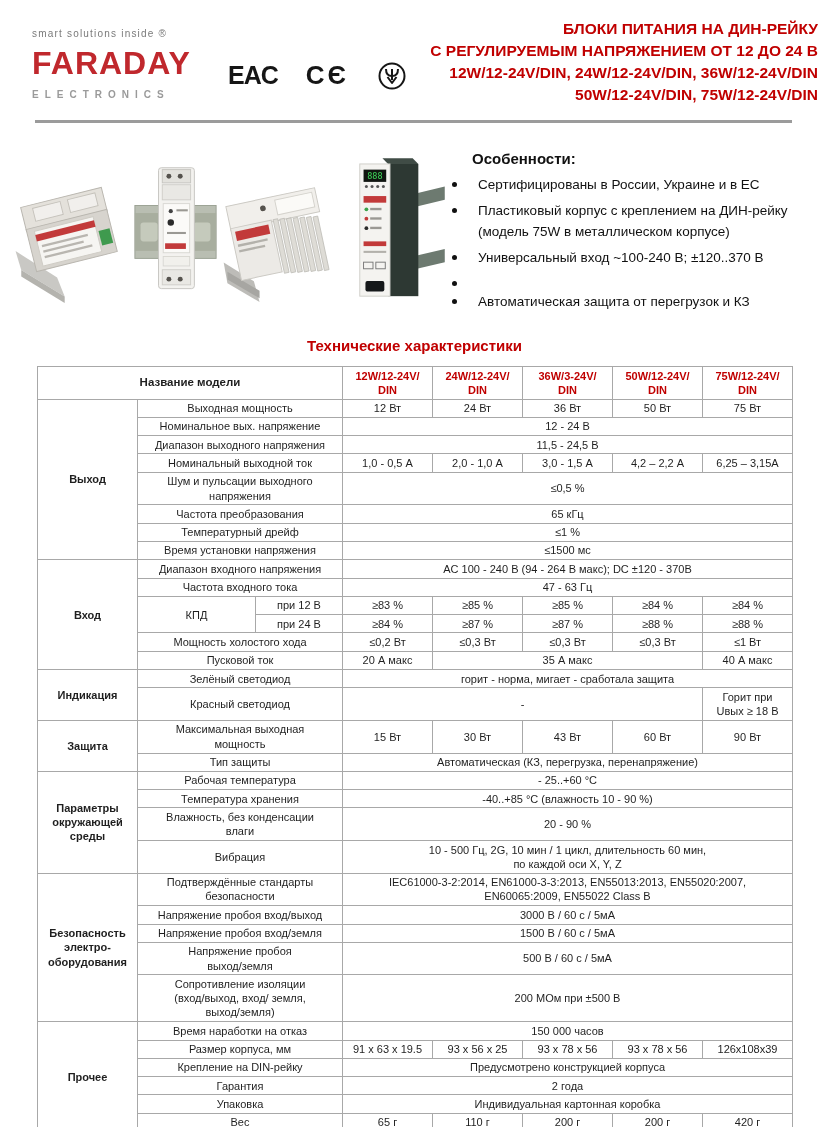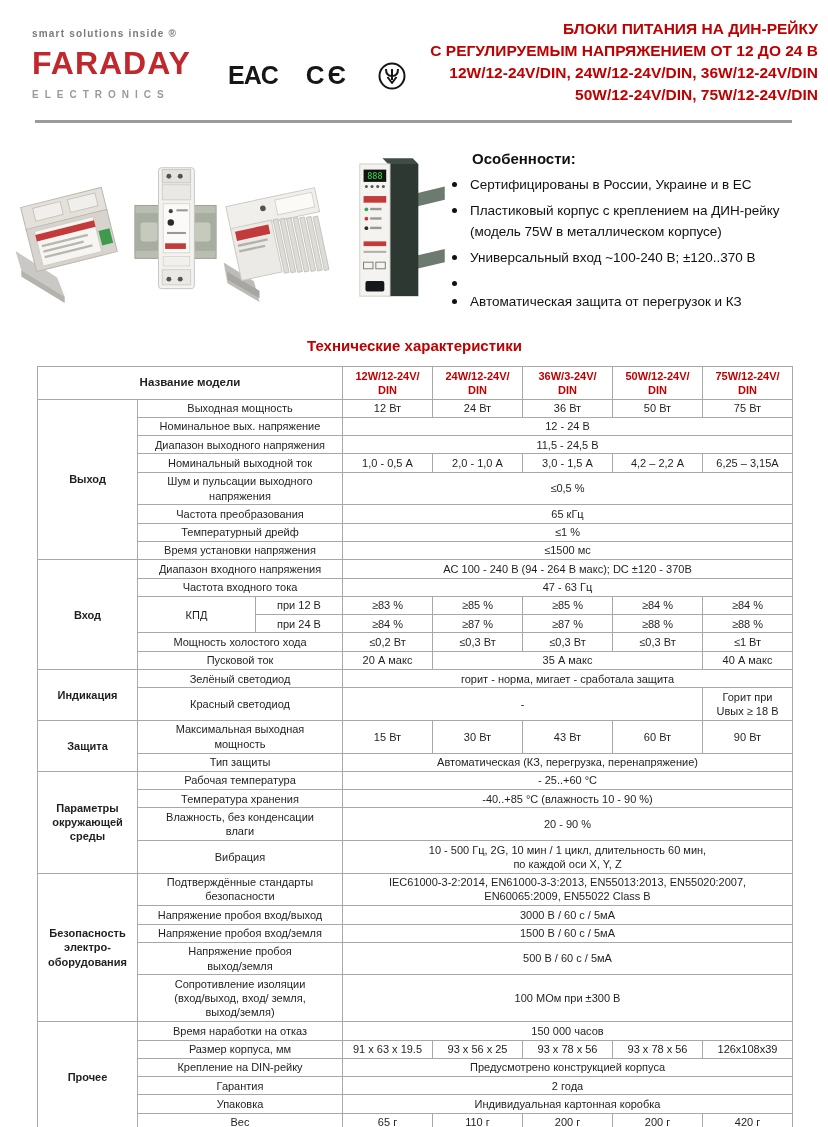--- a/index.html
+++ b/index.html
@@ -10,21 +10,21 @@
     --ink:#1f1f1f;
     --muted:#8c8c8c;
   }
   *{box-sizing:border-box;margin:0;padding:0;}
   html,body{background:#ffffff;}
   body{font-family:"Liberation Sans","DejaVu Sans",sans-serif;color:var(--ink);}
   .page{position:relative;width:828px;height:1127px;background:#fff;overflow:hidden;}
 
   
   .logo{position:absolute;left:32px;top:28px;}
-  .logo .tagline{font-size:10px;color:#7a7a7a;letter-spacing:1.2px;font-weight:bold;}
+  .logo .tagline{font-size:10px;color:#7a7a7a;letter-spacing:1.2px;font-weight:normal;}
   .logo .brand{font-size:32px;font-weight:bold;color:var(--brand-red);letter-spacing:1px;line-height:1.0;margin-top:8px;}
   .logo .sub{font-size:10px;color:#9a9a9a;letter-spacing:6px;font-weight:bold;margin-top:10px;}
 
   .marks{position:absolute;left:228px;top:60px;display:flex;align-items:center;gap:28px;color:#161616;}
   .mark-eac{font-size:25px;font-weight:900;letter-spacing:-1px;transform:scaleY(1.05);}
   .mark-ce{font-size:26px;font-weight:bold;letter-spacing:3px;}
   .mark-ua{width:30px;height:30px;}
 
   .doc-title{position:absolute;right:10px;top:18px;text-align:right;color:var(--accent);
     font-weight:bold;font-size:15.5px;line-height:1.42;}
@@ -34,21 +34,21 @@
   
   .products{position:absolute;left:8px;top:146px;width:442px;height:168px;display:flex;align-items:flex-start;}
   .products svg{display:block;}
 
   
   .features{position:absolute;left:452px;top:150px;width:372px;}
   .features h3{font-size:15px;font-weight:bold;margin:0 0 8px 20px;color:#111;}
   .features ul{list-style:none;}
   .features li{display:flex;gap:13px;margin-bottom:6px;font-size:13.5px;line-height:1.5;color:#111;}
   .features .dot{flex:0 0 auto;width:5px;height:5px;border-radius:50%;background:#111;margin-top:7px;}
-  .features .ftext{white-space:pre-line;}
+  .features .ftext{white-space:pre-line;margin-left:8px;}
 
   
   .section-title{position:absolute;left:37px;top:337px;width:755px;text-align:center;
     color:var(--accent);font-weight:bold;font-size:15px;}
 
   
   .spec-wrap{position:absolute;left:37px;top:366px;width:755px;}
   table.spec{border-collapse:collapse;width:755px;table-layout:fixed;font-size:11px;color:var(--ink);
     border:1.5px solid #929292;}
   table.spec td{border:1px solid var(--border);padding:1.5px 4px;text-align:center;vertical-align:middle;
@@ -381,21 +381,21 @@
           </tr>
           <tr>
             <td colspan="2" class="param">Напряжение пробоя
 выход/земля</td>
             <td colspan="5" class="val">500 В / 60 с / 5мА</td>
           </tr>
           <tr>
             <td colspan="2" class="param">Сопротивление изоляции
 (вход/выход, вход/ земля,
 выход/земля)</td>
-            <td colspan="5" class="val">100 МОм при ±300 В</td>
+            <td colspan="5" class="val">200 МОм при ±500 В</td>
           </tr>
           <tr>
             <td rowspan="6" class="group">Прочее</td>
             <td colspan="2" class="param">Время наработки на отказ</td>
             <td colspan="5" class="val">150 000 часов</td>
           </tr>
           <tr>
             <td colspan="2" class="param">Размер корпуса, мм</td>
             <td class="val">91 x 63 x 19.5</td>
             <td class="val">93 x 56 x 25</td>

